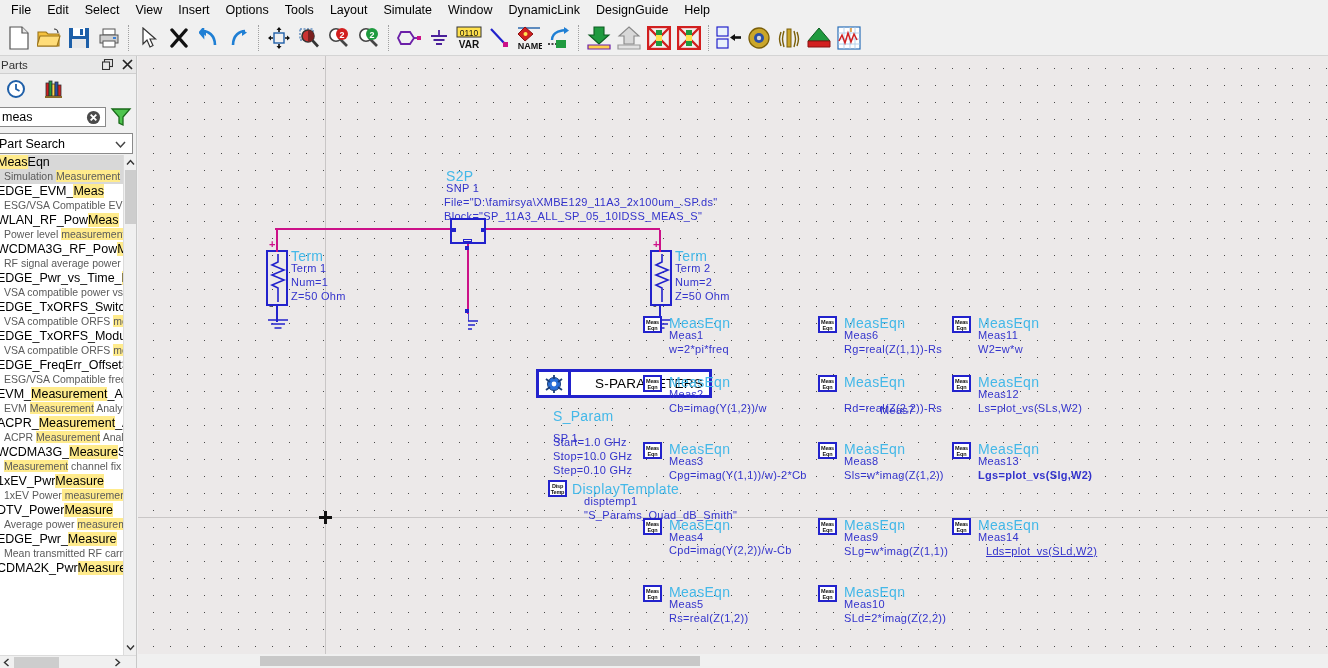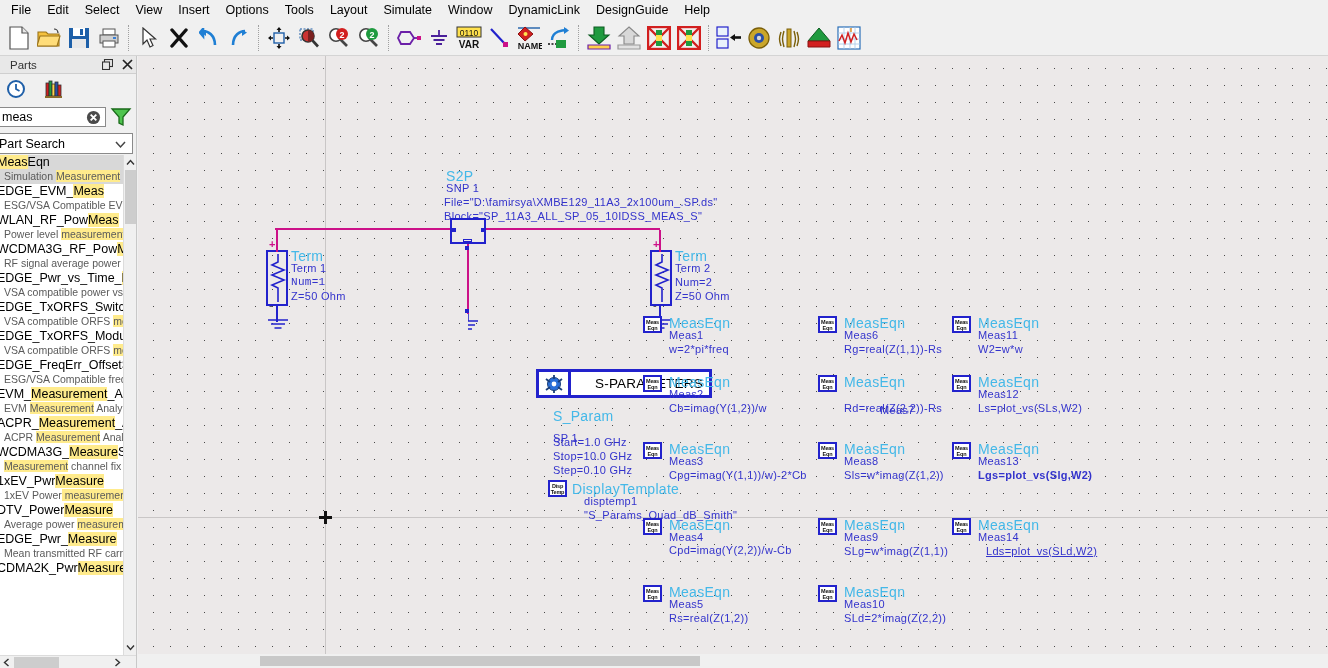--- a/index.html
+++ b/index.html
@@ -54,21 +54,21 @@
   }
   #parts-titlebar {
     position: relative;
     height: 18px;
     background: #e8e8e8;
     border-bottom: 1px solid #cfcfcf;
     display: flex; align-items: center;
   }
   #parts-title {
     font-size: 11.5px; color: #333;
-    margin-left: 10px;
+    margin-left: 1px;
   }
   .title-btns { position: absolute; right: 2px; top: 1px; display: flex; gap: 6px; }
   .title-btn { width: 14px; height: 14px; display:flex; align-items:center; justify-content:center; cursor: default;}
 
   #parts-icons {
     height: 30px; display: flex; align-items: center;
     gap: 14px; padding-left: 4px;
     background: #f0f0f0;
   }
   .pi-btn { width:24px; height:24px; display:flex; align-items:center; justify-content:center; cursor:default;}
@@ -649,21 +649,21 @@
     <svg style="position:absolute;left:131px;top:198px;" width="18" height="48" viewBox="0 0 18 48">
       <path d="M9 0 L9 8 L3 11 L15 16 L3 21 L15 26 L3 31 L9 34 L9 48" fill="none" stroke="#2222cc" stroke-width="1.6"></path>
     </svg>
     <div class="wire-v" style="left:138px;top:174px;height:22px;"></div>
     <div style="position:absolute;left:138px;top:250px;width:2px;height:16px;background:#2222cc;"></div>
     <svg style="position:absolute;left:128px;top:262px;" width="24" height="16" viewBox="0 0 24 16">
       <path d="M2 2 L22 2 M5 6 L19 6 M8.5 10 L15.5 10" stroke="#2222cc" stroke-width="1.6"></path>
     </svg>
     <div class="sch lbl-cy" style="left:153px;top:192px;">Term</div>
     <div class="sch lbl-bl" style="left:153px;top:206px;">Term 1</div>
-    <div class="sch lbl-bl" style="left:153px;top:220px;font-family:Liberation Mono, monospace;">Num=1</div>
+    <div class="sch lbl-bl" style="left:153px;top:220px;">Num=1</div>
     <div class="sch lbl-bl" style="left:153px;top:234px;">Z=50 Ohm</div>
 
     <div class="term-body" style="left:512px; top:194px;"></div>
     <div class="sch plus" style="left:515px;top:182px;">+</div>
     <div class="sch minus" style="left:515px;top:243px;">-</div>
     <svg style="position:absolute;left:515px;top:198px;" width="18" height="48" viewBox="0 0 18 48">
       <path d="M9 0 L9 8 L3 11 L15 16 L3 21 L15 26 L3 31 L9 34 L9 48" fill="none" stroke="#2222cc" stroke-width="1.6"></path>
     </svg>
     <div class="wire-v" style="left:521px;top:174px;height:22px;"></div>
     <div style="position:absolute;left:521px;top:250px;width:2px;height:16px;background:#2222cc;"></div>

